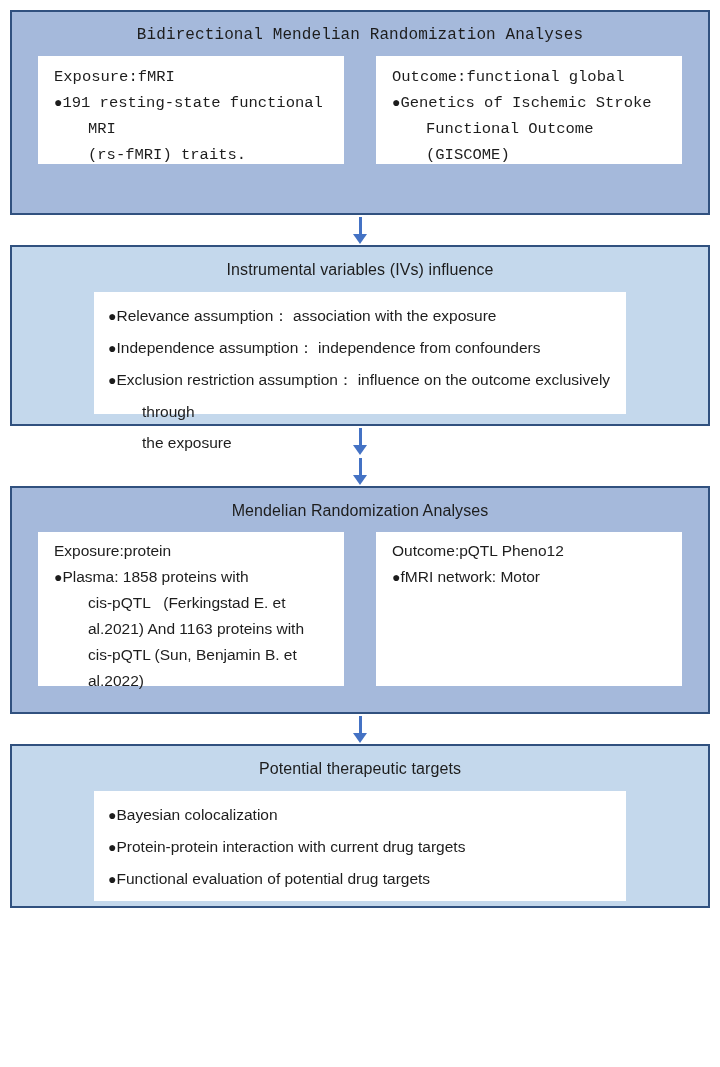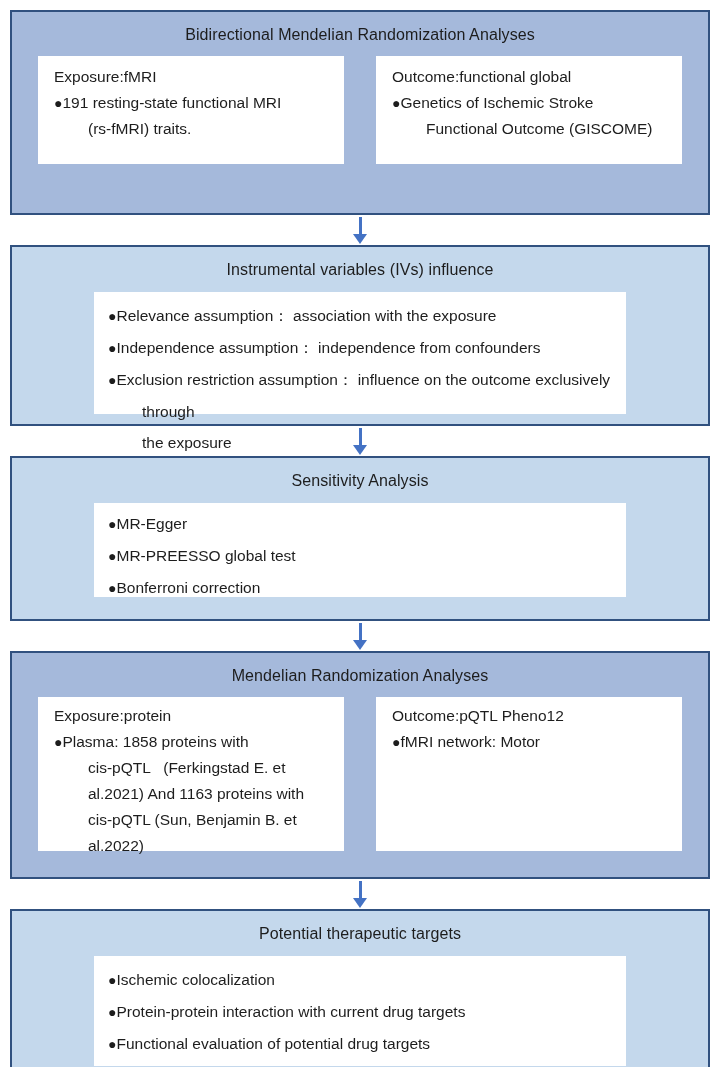--- a/index.html
+++ b/index.html
@@ -50,21 +50,21 @@
     line-height:31px;
   }
   .heading{white-space:pre-wrap;}
   .bullet{
     padding-left:34px;
     text-indent:-34px;
   }
   .bullet .txt{white-space:pre-wrap;}
   .dot{font-size:14px;}
   
-  .p1{height:205px;}
+  .p1{height:205px;font-family:Liberation Mono, monospace;}
   .p1 .card{height:108px;}
   .p2{height:181px;}
   .p2 .card{height:122px;}
   .p3{height:165px;}
   .p3 .card{height:94px;padding-top:5px;}
   .p4{height:228px;}
   .p4 .card{height:154px;padding-top:6px;}
   .p5{height:164px;}
   .p5 .card{height:110px;}
   
@@ -117,28 +117,20 @@
       <div class="bullet"><span class="dot">●</span><span class="txt">Exclusion restriction assumption： influence on the outcome exclusively through
 the exposure</span></div>
     </div>
   </section>
 
   <div class="arrow-gap">
     <div class="arrow-line"></div>
     <div class="arrow-head"></div>
   </div>
 
-  <section class="panel p3">
-    <div class="panel-title">Sensitivity Analysis</div>
-    <div class="card wide">
-      <div class="bullet"><span class="dot">●</span><span class="txt">MR-Egger</span></div>
-      <div class="bullet"><span class="dot">●</span><span class="txt">MR-PREESSO global test</span></div>
-      <div class="bullet"><span class="dot">●</span><span class="txt">Bonferroni correction</span></div>
-    </div>
-  </section>
 
   <div class="arrow-gap">
     <div class="arrow-line"></div>
     <div class="arrow-head"></div>
   </div>
 
   <section class="panel dark p4">
     <div class="panel-title">Mendelian Randomization Analyses</div>
     <div class="cols">
       <div class="card half">
@@ -157,19 +149,19 @@
   </section>
 
   <div class="arrow-gap">
     <div class="arrow-line"></div>
     <div class="arrow-head"></div>
   </div>
 
   <section class="panel p5">
     <div class="panel-title">Potential therapeutic targets</div>
     <div class="card wide">
-      <div class="bullet"><span class="dot">●</span><span class="txt">Ischemic colocalization</span></div>
+      <div class="bullet"><span class="dot">●</span><span class="txt">Bayesian colocalization</span></div>
       <div class="bullet"><span class="dot">●</span><span class="txt">Protein-protein interaction with current drug targets</span></div>
       <div class="bullet"><span class="dot">●</span><span class="txt">Functional evaluation of potential drug targets</span></div>
     </div>
   </section>
 
 </div>
 
 </body></html>

